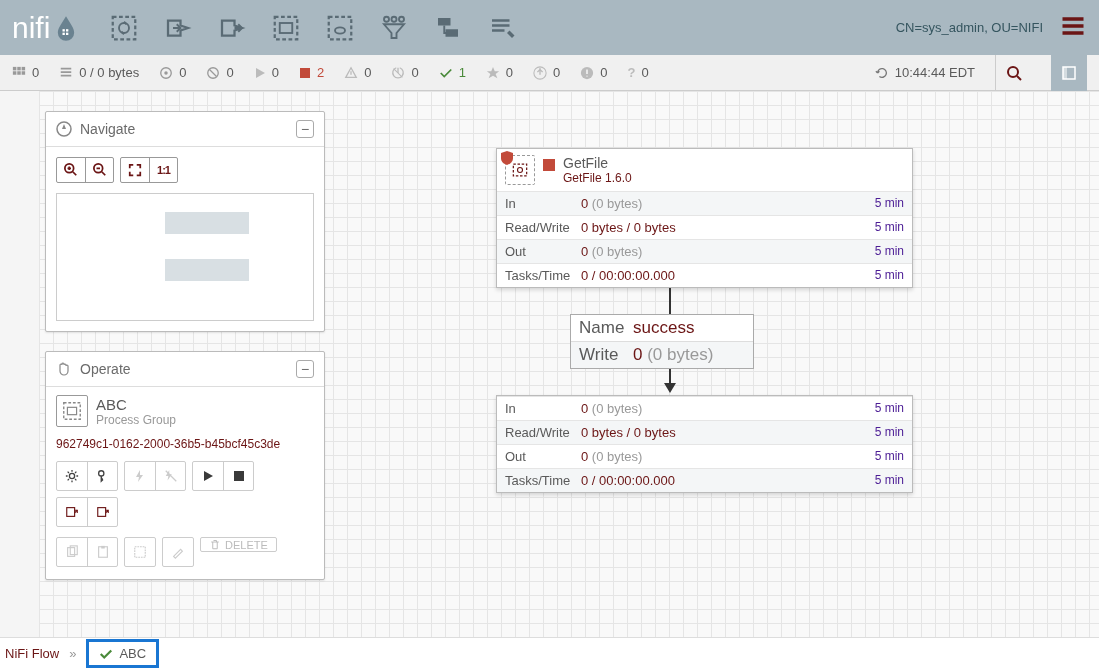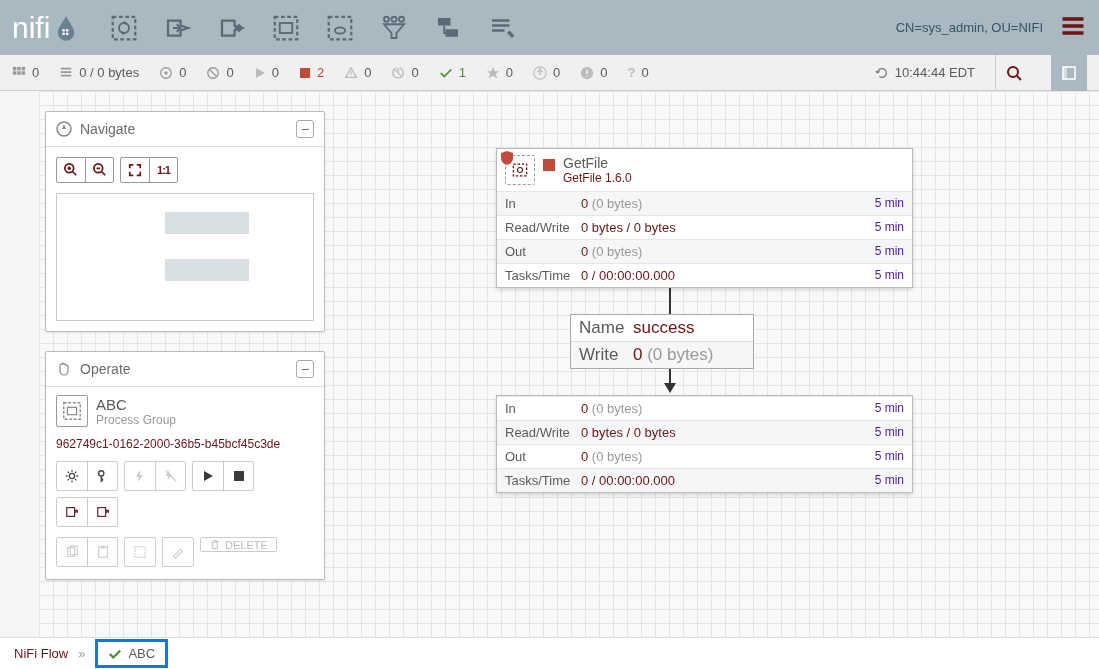--- a/index.html
+++ b/index.html
@@ -83,21 +83,21 @@
 .conn-row + .conn-row { border-top: 1px solid #ddd; background: #f4f6f7; }
 .conn-label { width: 54px; color: #5a5a5a; }
 .conn-value { color: #6b1515; font-weight: 500; }
 .conn-value .light { font-weight: 400; color: #999; }
 
 
 .arrow-line { position: absolute; background: #333; }
 .arrow-head { position: absolute; width: 0; height: 0; border-left: 6px solid transparent; border-right: 6px solid transparent; border-top: 10px solid #333; }
 
 
-.breadcrumb { position: absolute; bottom: 0; left: 0; right: 0; height: 32px; background: #fff; border-top: 1px solid #ddd; display: flex; align-items: center; padding: 0 14px; gap: 10px; font-size: 13px; }
+.breadcrumb { position: absolute; bottom: 0; left: 0; right: 0; height: 32px; background: #fff; border-top: 1px solid #ddd; display: flex; align-items: center; padding: 0 5px; gap: 10px; font-size: 13px; }
 .bc-link { color: #6b1515; cursor: pointer; }
 .bc-sep { color: #999; }
 .bc-current { border: 3px solid #1976d2; padding: 4px 10px; display: flex; align-items: center; gap: 6px; color: #5a5a5a; font-weight: 500; }
 .check-icon { color: #4a8a3a; }
 </style>
 </head>
 <body>
 
 <div class="header">
   <div class="logo">

